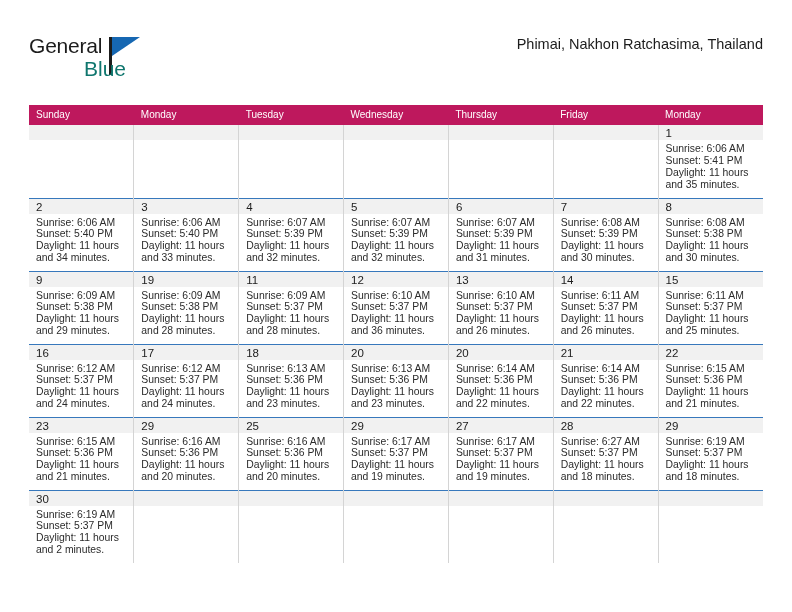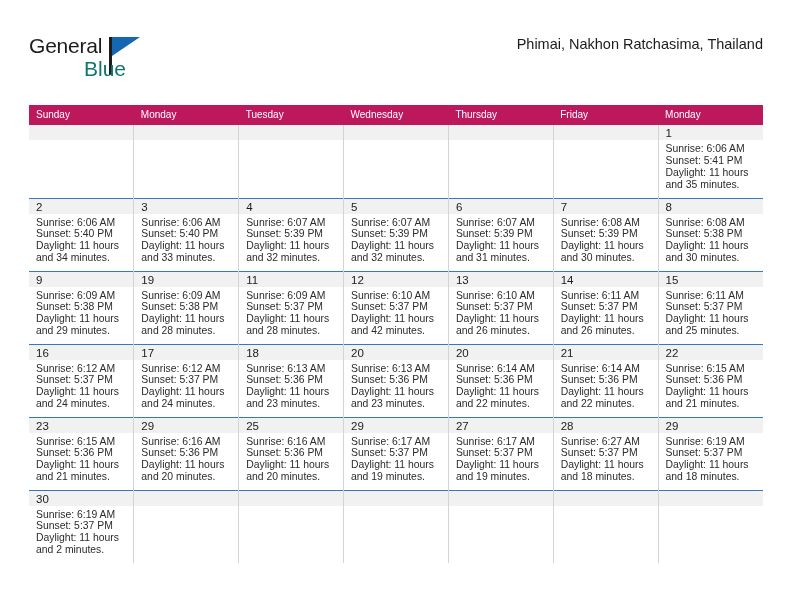--- a/index.html
+++ b/index.html
@@ -317,21 +317,21 @@
               <span>Daylight: 11 hours</span>
               <span>and 28 minutes.</span>
             </div>
           </td>
           <td>
             <span class="daynum">12</span>
             <div class="events">
               <span>Sunrise: 6:10 AM</span>
               <span>Sunset: 5:37 PM</span>
               <span>Daylight: 11 hours</span>
-              <span>and 42 minutes.</span>
+              <span>and 36 minutes.</span>
             </div>
           </td>
           <td>
             <span class="daynum">13</span>
             <div class="events">
               <span>Sunrise: 6:10 AM</span>
               <span>Sunset: 5:37 PM</span>
               <span>Daylight: 11 hours</span>
               <span>and 26 minutes.</span>
             </div>

